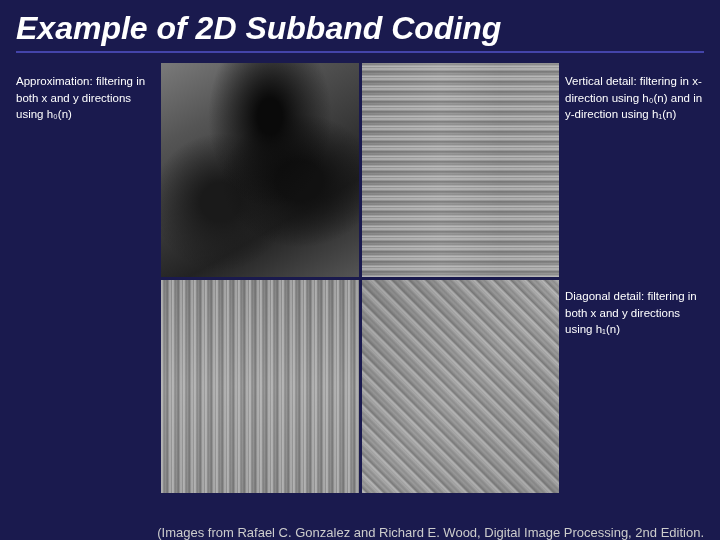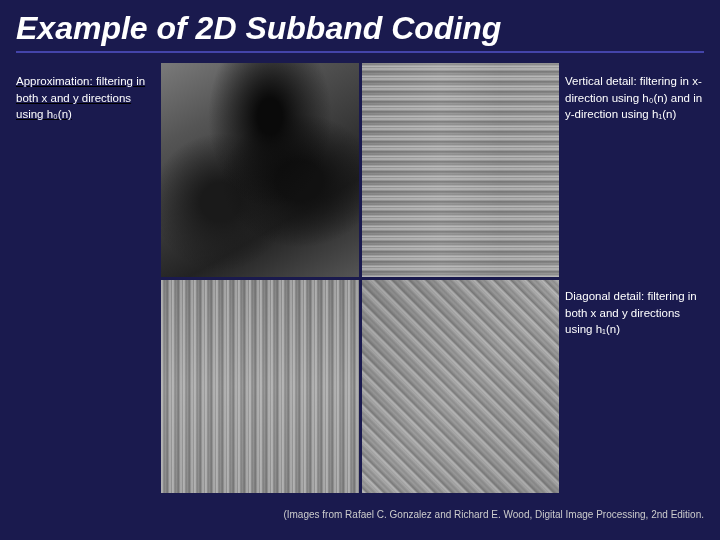--- a/index.html
+++ b/index.html
@@ -22,24 +22,24 @@
       color: #ffffff;
       font-size: 32px;
       font-weight: bold;
       font-style: italic;
       margin-bottom: 10px;
       padding-bottom: 4px;
       border-bottom: 2px solid #4444aa;
     }
     .footnote {
       position: absolute;
-      bottom: 20px;
+      bottom: 0;
       right: 16px;
       color: #cccccc;
-      font-size: 10px;
+      font-size: 13px;
       text-align: right;
     }
     
     .img-approx-canvas {
       width: 100%;
       height: 100%;
       background:
         radial-gradient(ellipse at 60% 30%, #111 10%, transparent 50%),
         radial-gradient(ellipse at 40% 70%, #222 15%, transparent 50%),
         linear-gradient(160deg, #666 0%, #444 40%, #333 60%, #222 80%, #444 100%);
@@ -49,21 +49,20 @@
       flex-direction: row;
       gap: 0px;
       height: 430px;
       margin-top: 4px;
     }
     .labels-left {
       width: 145px;
       display: flex;
       flex-direction: column;
       gap: 0px;
-      text-decoration: underline;
     }
     .label-top-left {
       flex: 1;
       display: flex;
       align-items: flex-start;
       padding-top: 10px;
       padding-right: 4px;
     }
     .label-bottom-left {
       flex: 1;

